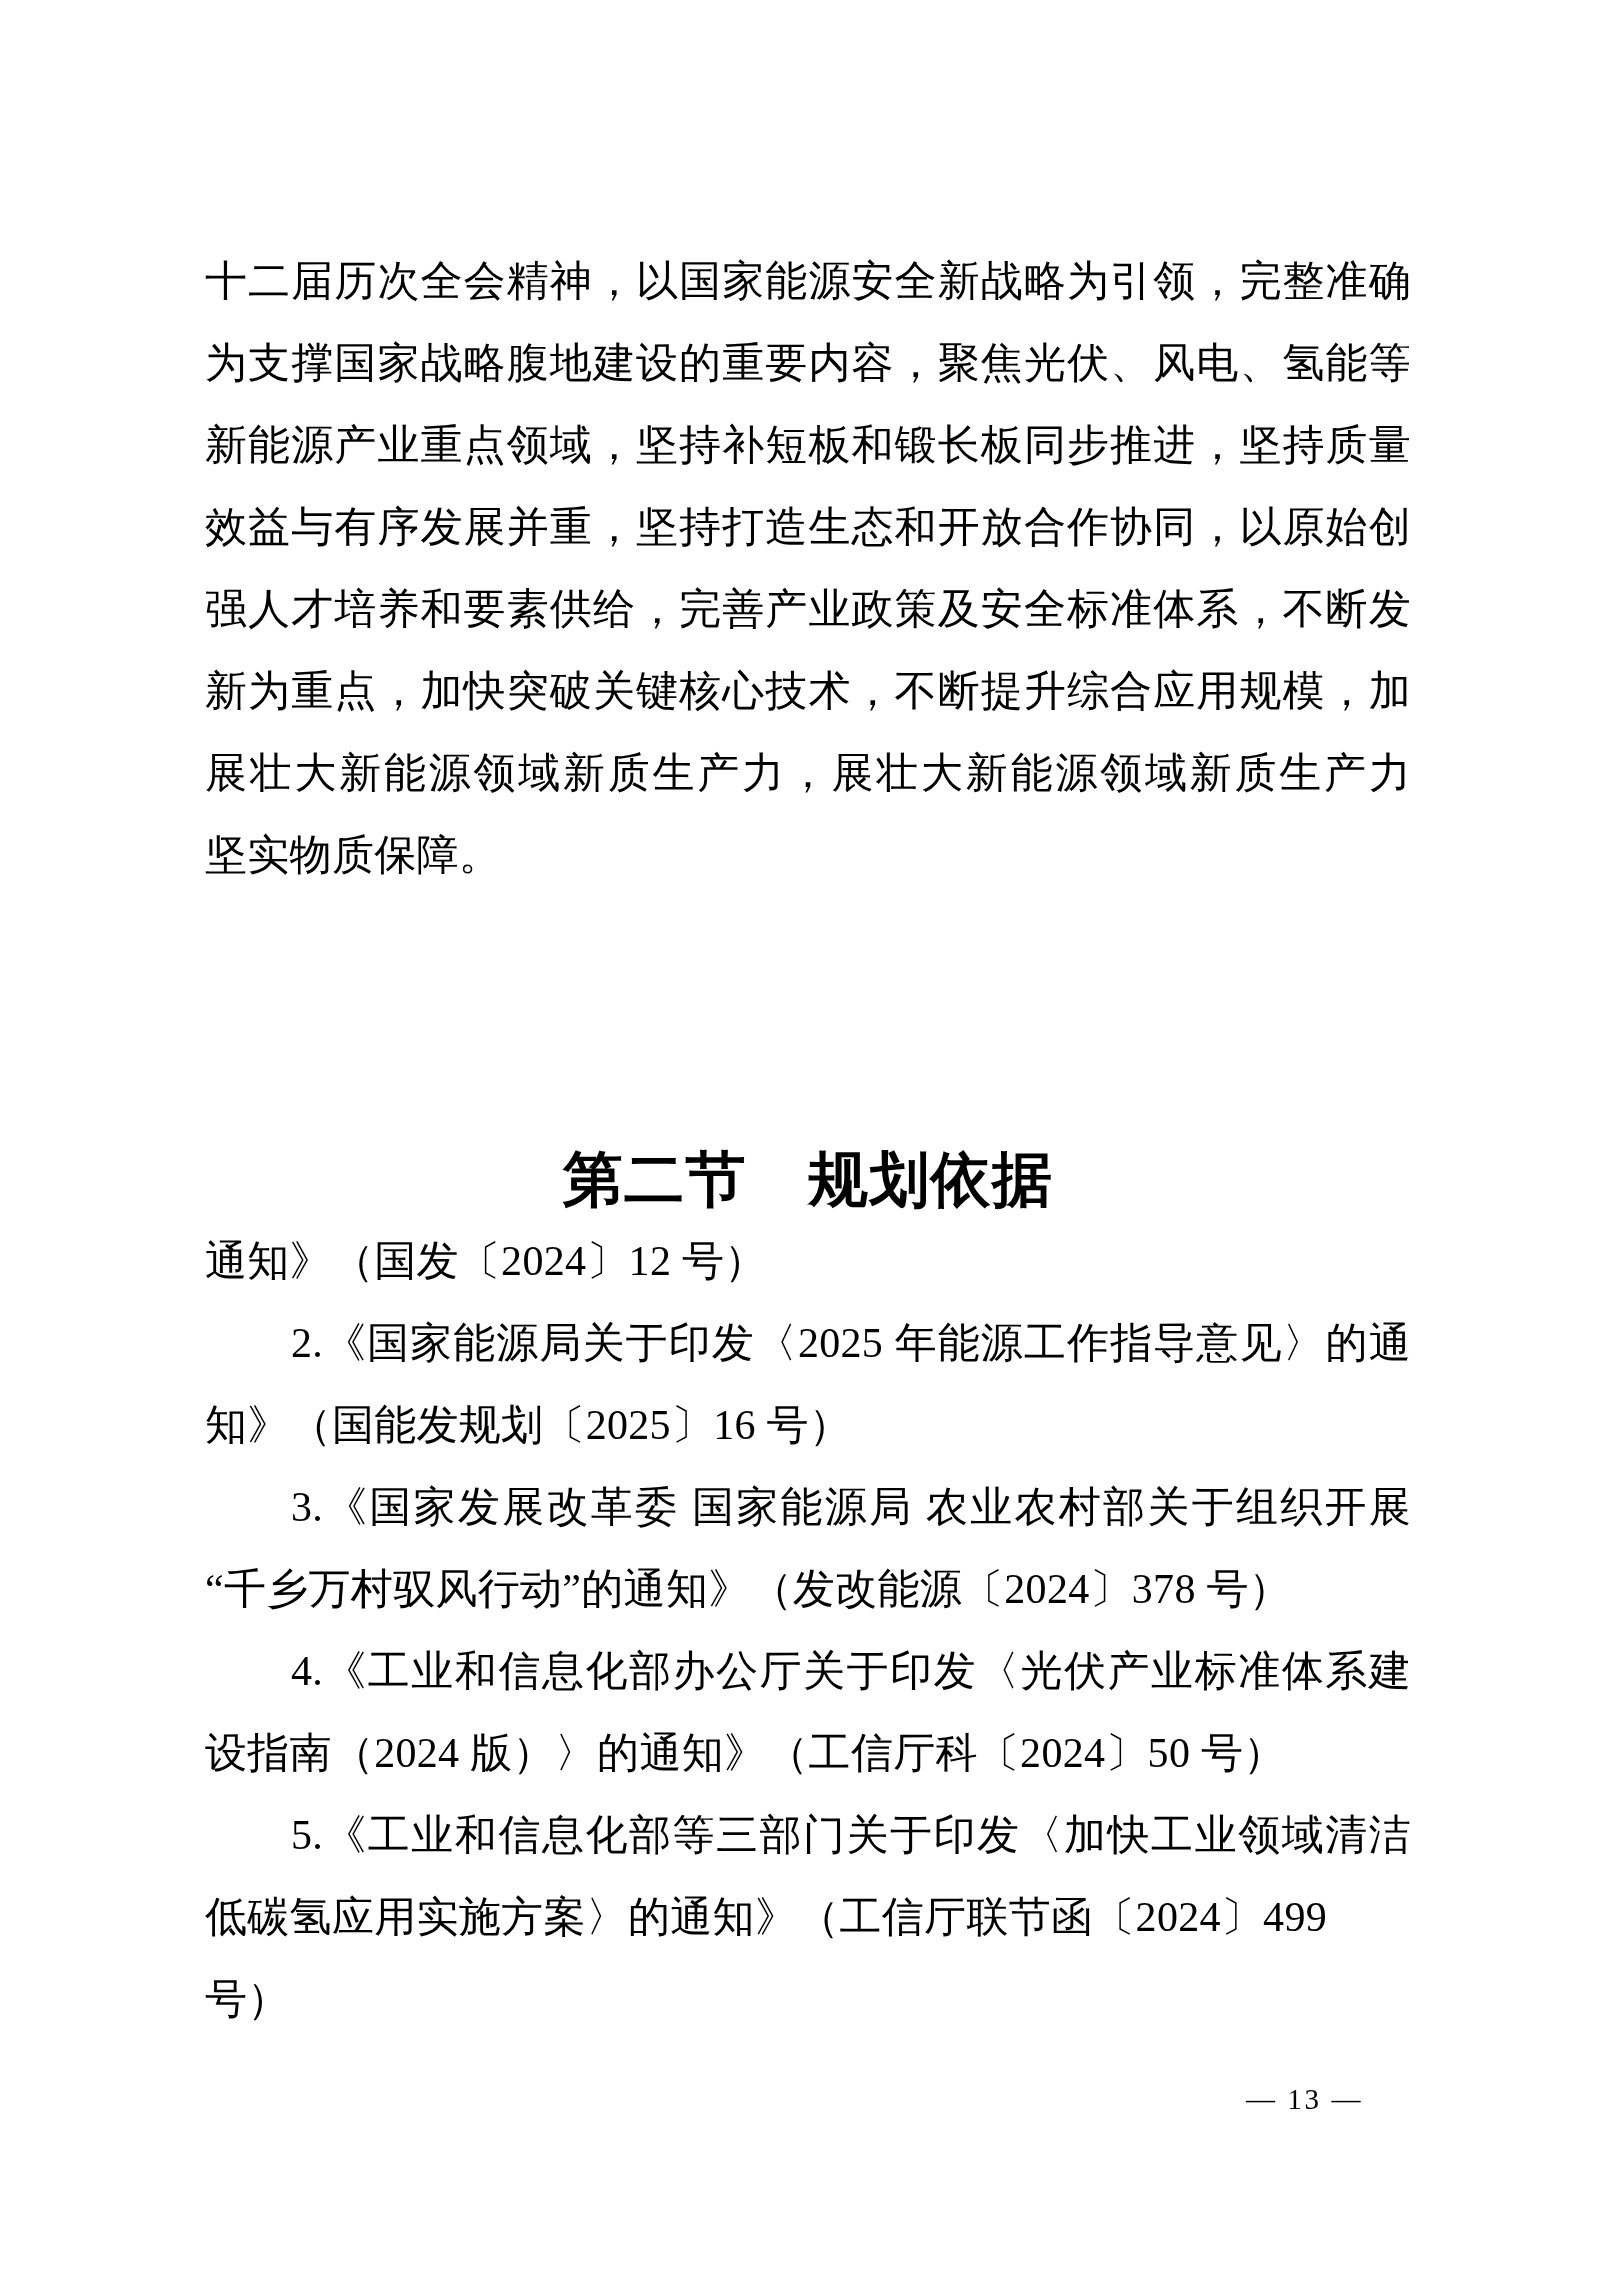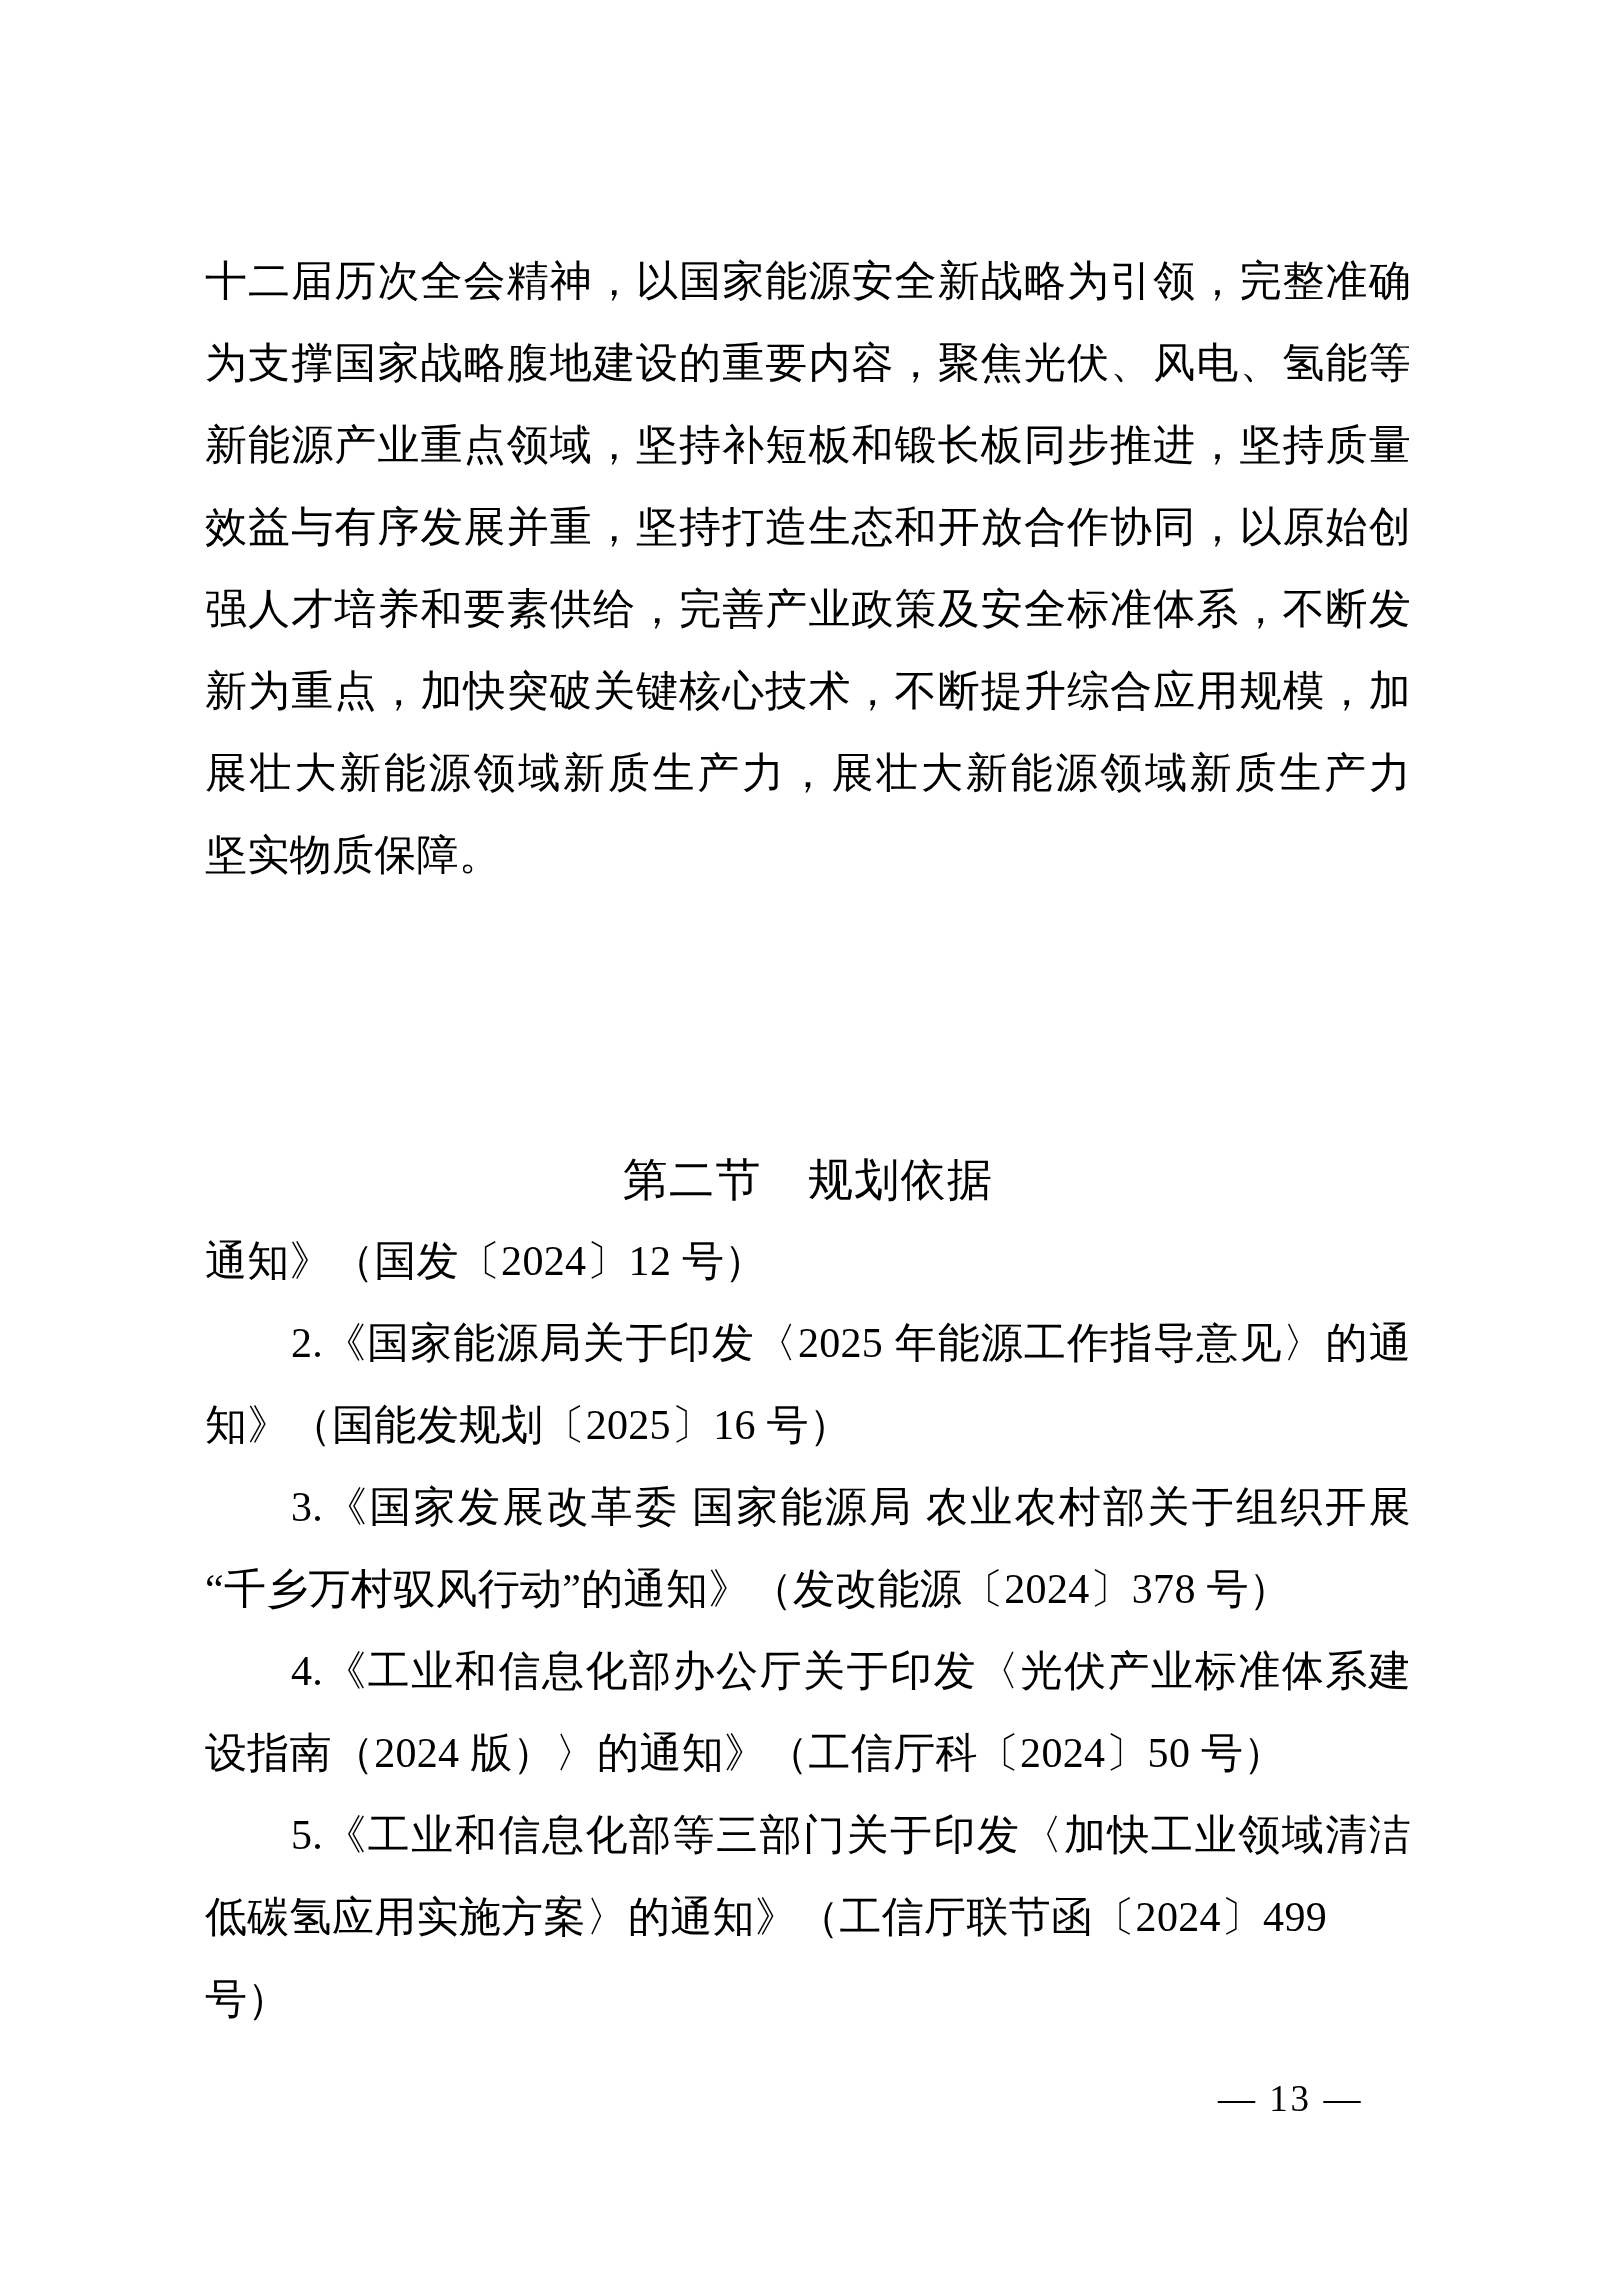--- a/index.html
+++ b/index.html
@@ -37,31 +37,31 @@
   }
   .heading {
     position: absolute;
     left: 205px;
     top: 1139px;
     width: 1206px;
     height: 82px;
     line-height: 82px;
     text-align: center;
     font-family: "Liberation Sans", sans-serif;
-    font-weight: normal;
-    font-size: 45px;
+    font-weight: bold;
+    font-size: 60px;
     letter-spacing: 1.3px;
   }
   .pagenum {
     position: absolute;
     top: 2058px;
     right: 260px;
     height: 82px;
     line-height: 82px;
-    font-size: 37px;
+    font-size: 29px;
     letter-spacing: 2.6px;
   }
 </style>
 </head>
 <body>
 
 <div class="page">
 
   <div class="para">
     <div class="line">十二届历次全会精神，以国家能源安全新战略为引领，完整准确</div>

